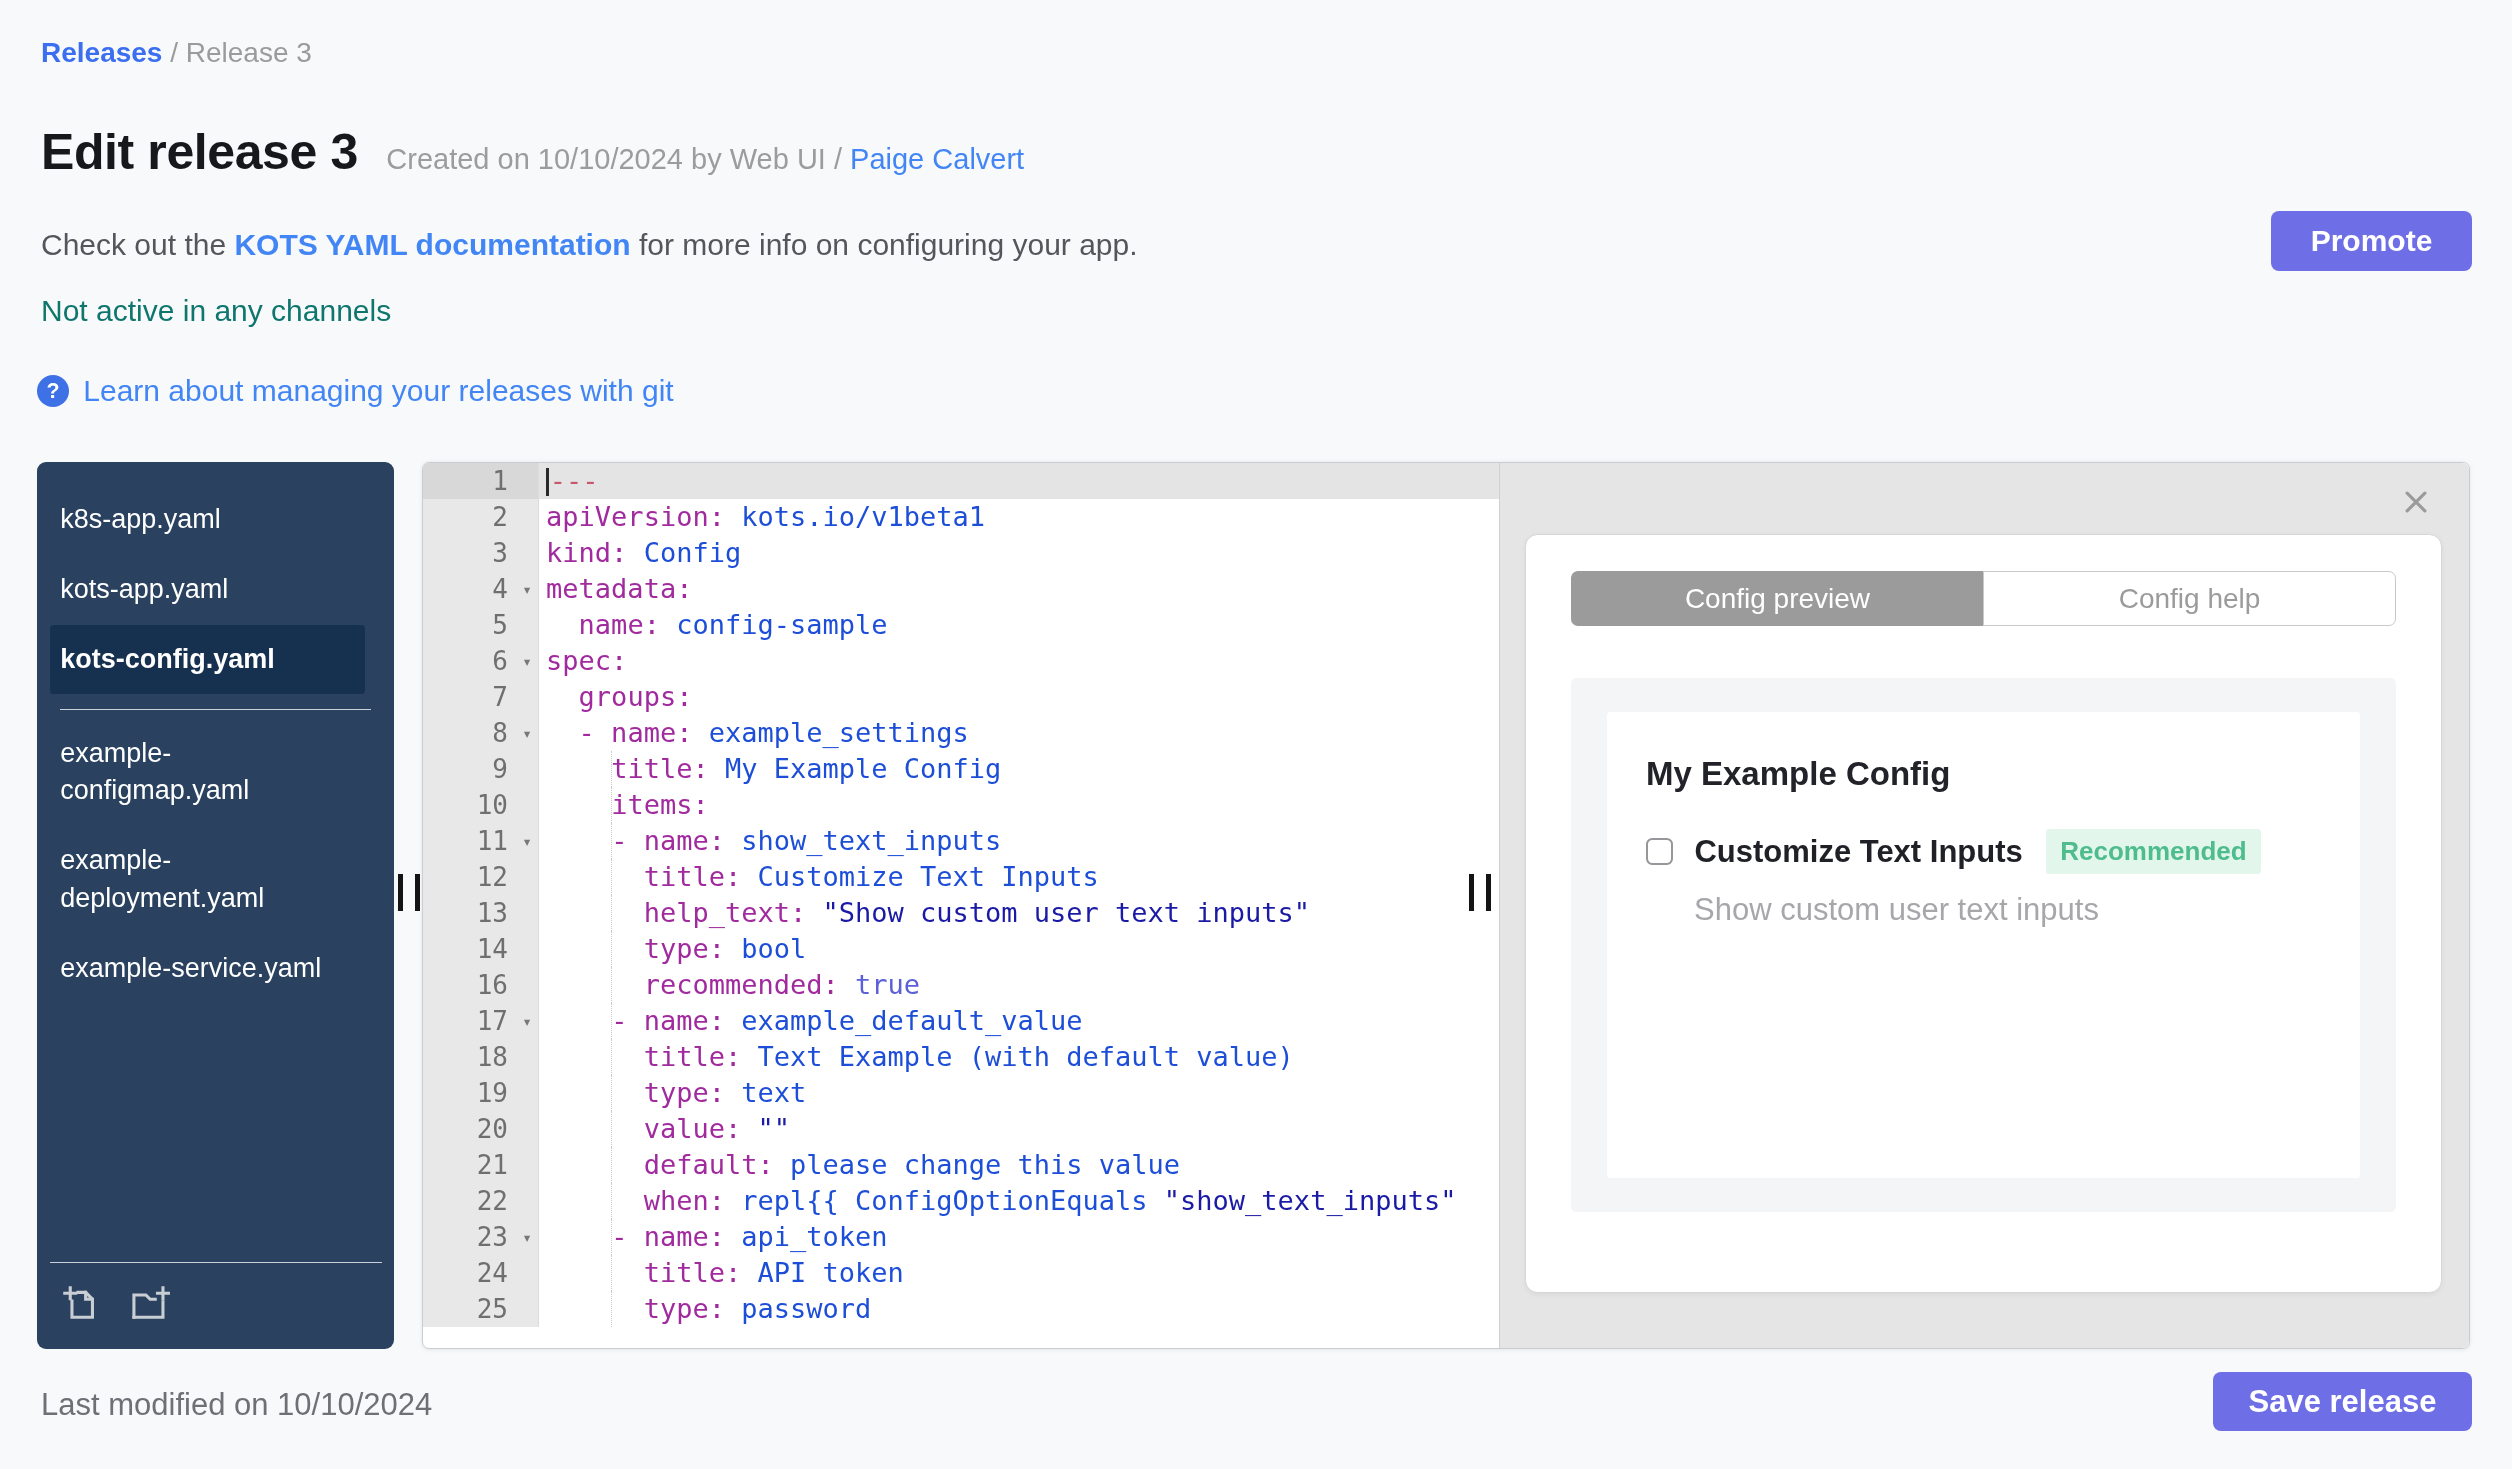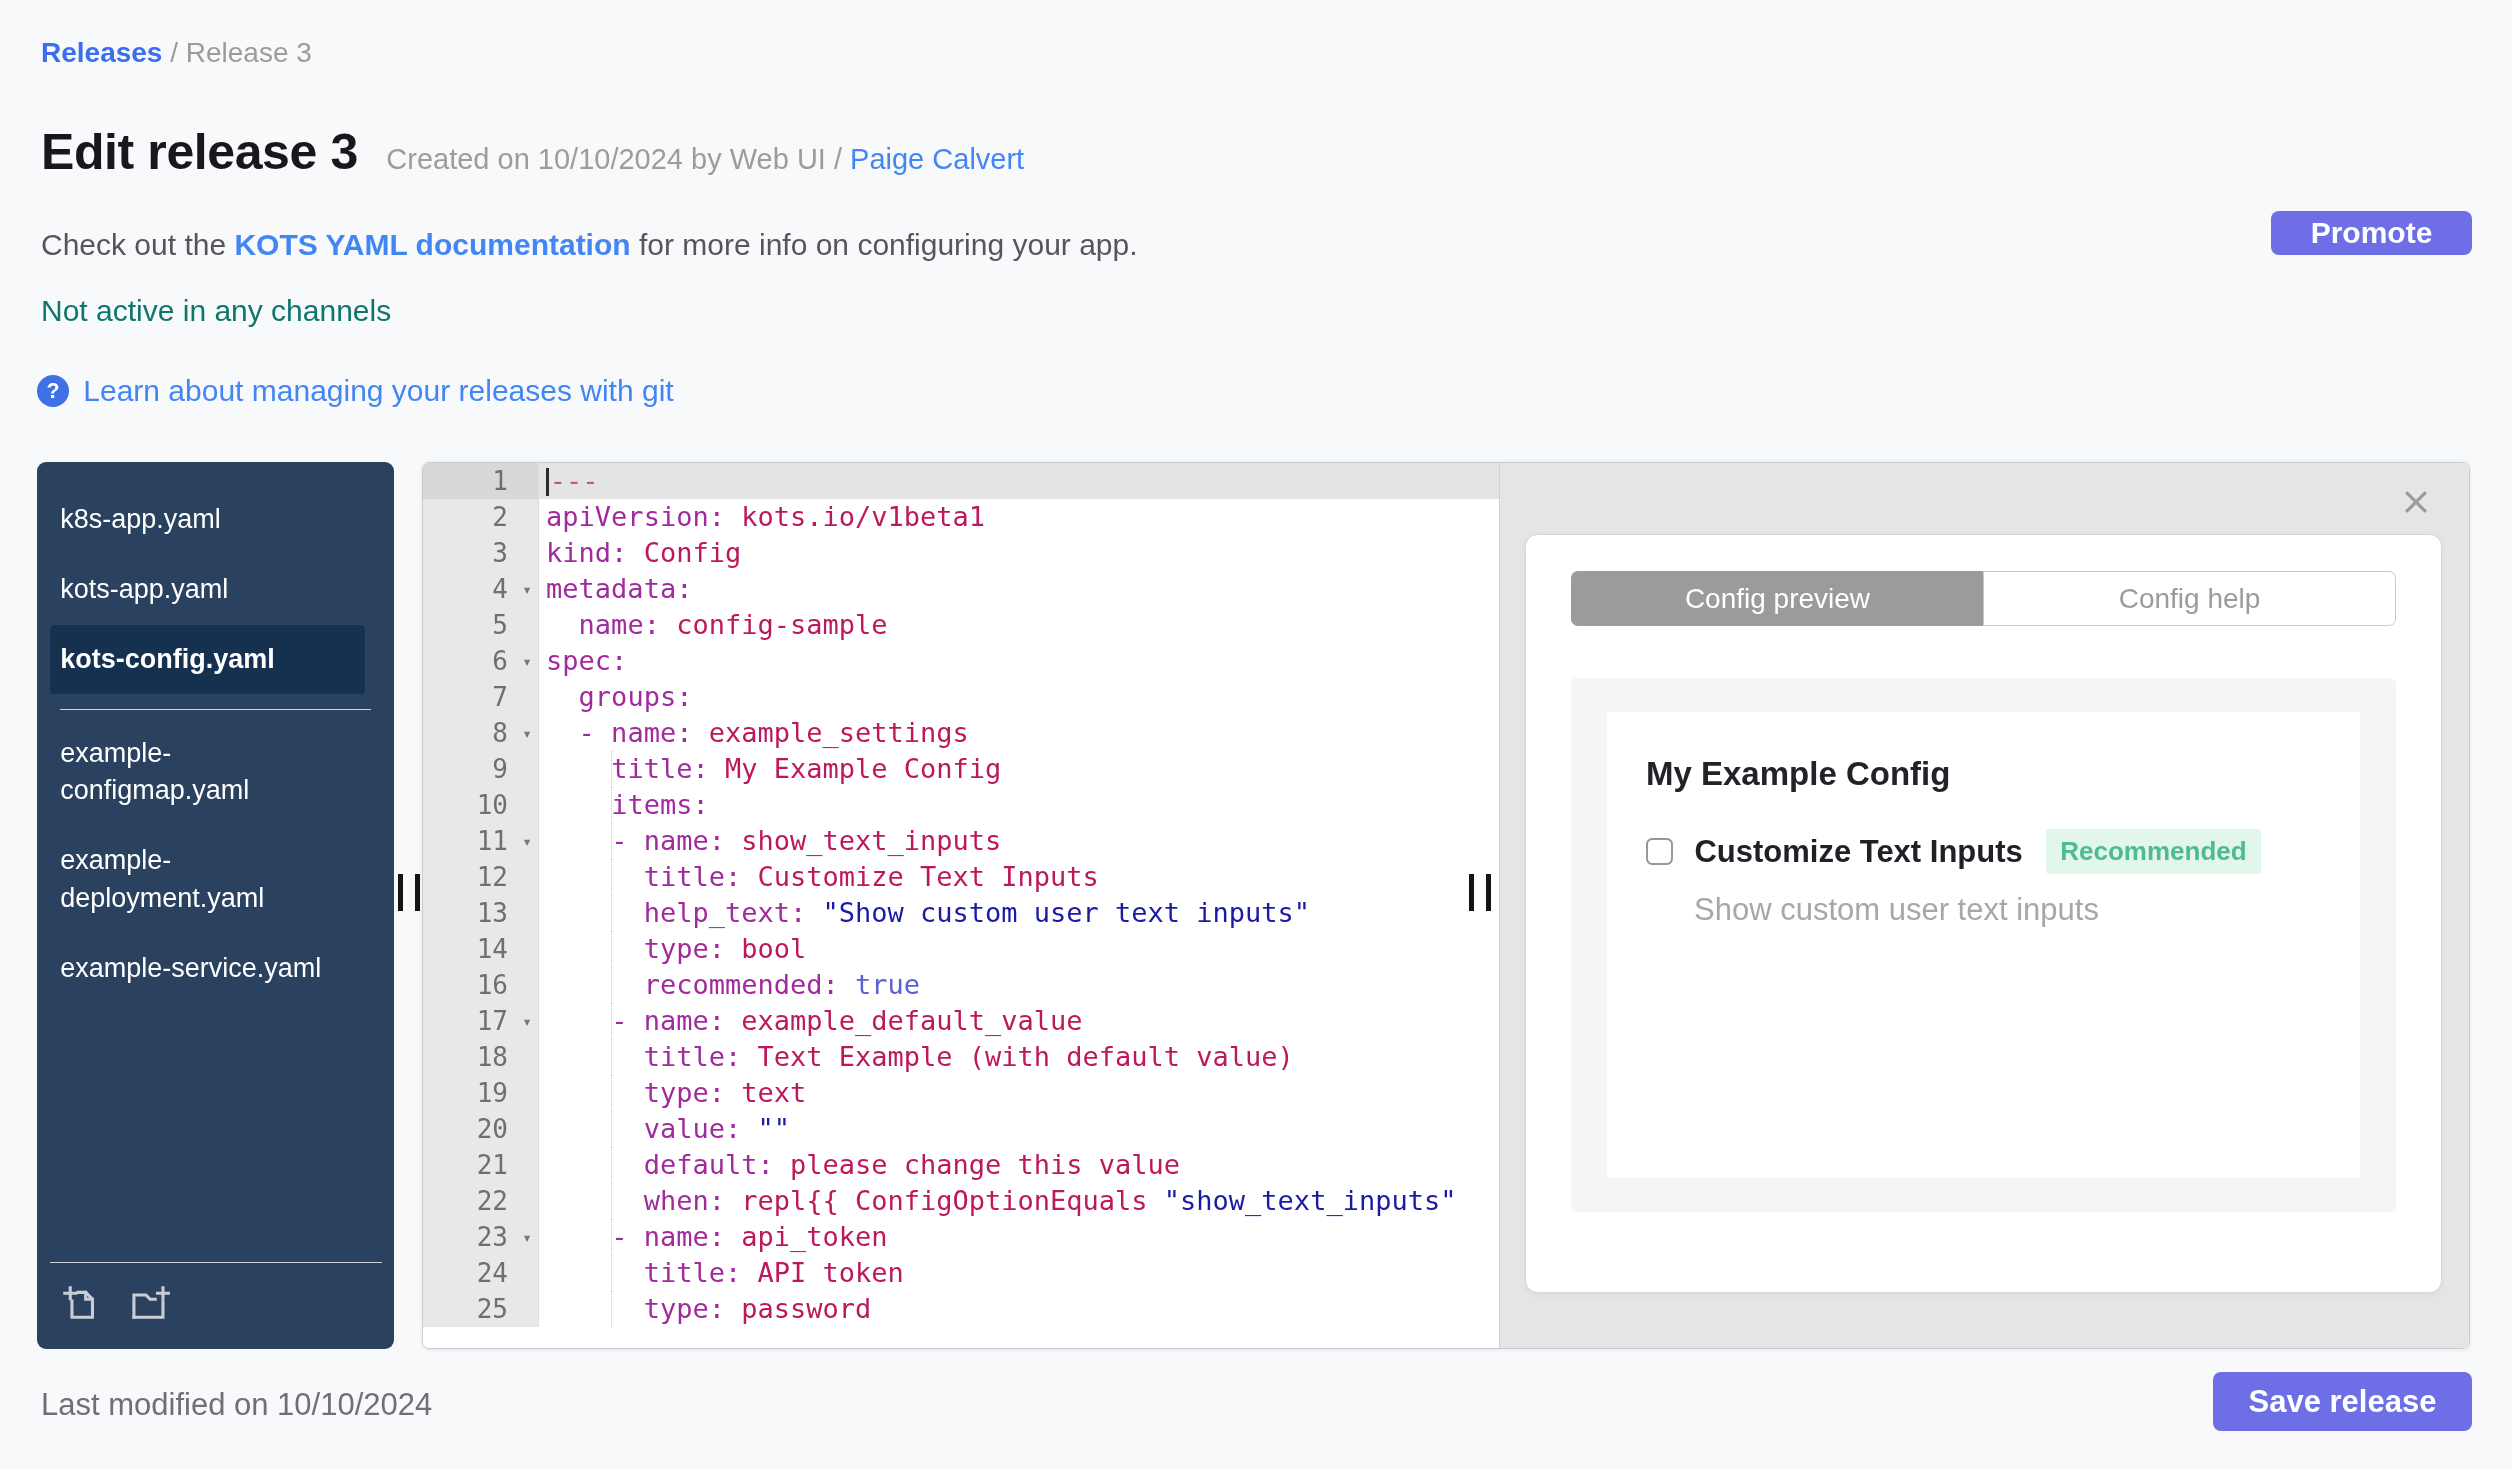--- a/index.html
+++ b/index.html
@@ -19,21 +19,21 @@
   .doc-row a{color:var(--link,#4285f4);font-weight:600;cursor:pointer;}
   .channel-status{position:absolute;left:41px;top:294px;font-size:30px;color:#0f766e;}
   .git-help{position:absolute;left:37px;top:374px;display:flex;align-items:center;gap:14.3px;}
   .q-icon{width:32px;height:32px;border-radius:50%;background:#3e71e6;color:#fff;
           display:flex;align-items:center;justify-content:center;font-size:21.4px;font-weight:700;}
   .git-help a{color:var(--link,#4285f4);font-size:30px;cursor:pointer;}
 
   .btn{position:absolute;display:flex;align-items:center;justify-content:center;
        background:var(--accent,#6e6ee6);color:#fff;font-weight:700;border:none;
        border-radius:8px;cursor:pointer;font-family:inherit;}
-  .btn-promote{left:2271px;top:211px;width:201px;height:44px;font-size:30px;}
+  .btn-promote{left:2271px;top:211px;width:201px;height:60px;font-size:30px;}
   .btn-save{left:2213px;top:1372px;width:259px;height:59px;font-size:31px;}
 
   
   .sidebar{position:absolute;left:37px;top:462px;width:357px;height:887px;
            background:var(--sidebar-bg,#2a425f);border-radius:9px;color:#fff;box-sizing:border-box;}
   ul.files{list-style:none;margin:23px 0 0;padding:0 12.5px;font-size:27px;}
   ul.files.second{margin-top:5.3px;}
   ul.files li{padding:16px 10.7px;border-radius:3.6px;line-height:1.4;max-width:294px;
               overflow-wrap:break-word;cursor:pointer;}
   ul.files li.selected{background:var(--sidebar-selected-bg,#16314f);font-weight:700;}
@@ -58,21 +58,21 @@
   .gut{width:116px;flex:none;background:#e8e8e8;border-right:0.9px solid #dcdcdc;color:#6f6f6f;
        text-align:right;padding-right:30px;box-sizing:border-box;position:relative;
        font-size:26px;line-height:36px;}
   .arrow{position:absolute;right:6.2px;top:0.9px;font-size:16px;color:#787878;line-height:36px;cursor:pointer;}
   .code{white-space:pre;line-height:36px;padding-left:7.1px;position:relative;flex:1;}
   .row.active{background:#e4e4e4;}
   .row.active .gut{background:#d8d8d8;}
   .cursor{display:inline-block;width:2.7px;height:28px;background:#2a2a2a;vertical-align:text-bottom;margin-right:0.9px;}
   .guide{position:absolute;left:calc(7.1px + 4ch);top:0;bottom:0;border-left:0.9px dotted #cccccc;}
   .tok-key{color:var(--code-key,#a12b9e);}
-  .tok-txt{color:#be185d;}
+  .tok-txt{color:#1d4ed8;}
   .tok-str{color:var(--code-string,#1a1aa6);}
   .tok-bool{color:var(--code-bool,#5a60d8);}
   .tok-sep{color:var(--code-separator,#c9566b);}
 
   
   .preview-wrap{flex:1;border-left:0.9px solid #cdd0d4;position:relative;background:#e5e5e5;
                 border-radius:0 7.1px 7.1px 0;}
   .close-x{position:absolute;top:23px;right:37px;width:32px;height:32px;cursor:pointer;}
   .inner-panel{position:absolute;left:25px;right:27px;top:71px;bottom:55px;background:#fff;
                border:1.8px solid #d6d6d6;border-radius:12.5px;box-shadow:0 1.8px 5.3px rgba(0,0,0,0.05);}

